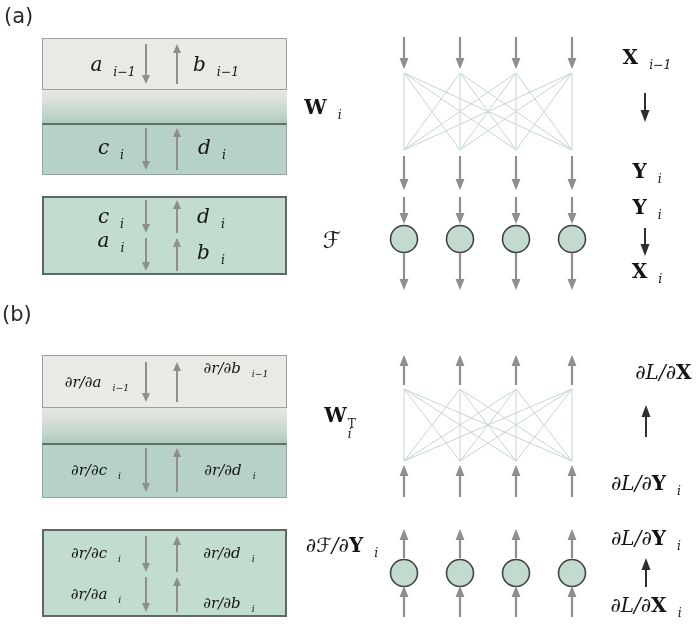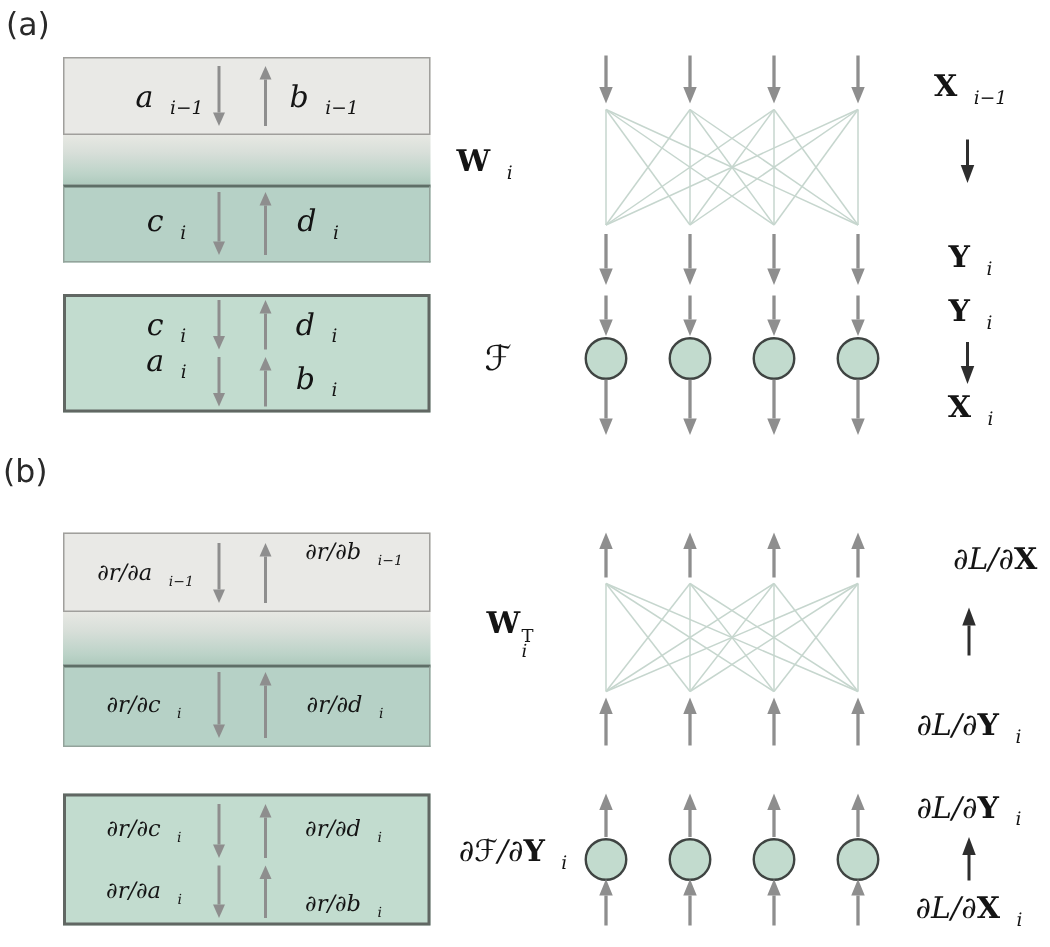--- a/index.html
+++ b/index.html
@@ -220,20 +220,20 @@
   <div class="lbl f19" style="left:230px;top:470px"><span class="it">∂r/∂d</span><sub>i</sub></div>
   <div class="lbl f19" style="left:96px;top:553px"><span class="it">∂r/∂c</span><sub>i</sub></div>
   <div class="lbl f19" style="left:229px;top:553px"><span class="it">∂r/∂d</span><sub>i</sub></div>
   <div class="lbl f19" style="left:96px;top:594px"><span class="it">∂r/∂a</span><sub>i</sub></div>
   <div class="lbl f19" style="left:229px;top:603px"><span class="it">∂r/∂b</span><sub>i</sub></div>
 
   <div class="lbl" style="left:340px;top:422px"><span class="rm">W</span><span class="ss">
         <span class="sup">T</span>
         <span class="sub">i</span>
       </span></div>
-  <div class="lbl" style="left:342px;top:567px"><span class="it">∂ℱ/∂</span><span class="rm">Y</span><sub>i</sub></div>
+  <div class="lbl" style="left:342px;top:545px"><span class="it">∂ℱ/∂</span><span class="rm">Y</span><sub>i</sub></div>
 
   <div class="lbl" style="left:680px;top:372px"><span class="it">∂L/∂</span><span class="rm">X</span><sub>i−1</sub></div>
   <div class="lbl" style="left:646px;top:483px"><span class="it">∂L/∂</span><span class="rm">Y</span><sub>i</sub></div>
   <div class="lbl" style="left:646px;top:538px"><span class="it">∂L/∂</span><span class="rm">Y</span><sub>i</sub></div>
   <div class="lbl" style="left:646px;top:605px"><span class="it">∂L/∂</span><span class="rm">X</span><sub>i</sub></div>
 
 </div>
 
 </body></html>

